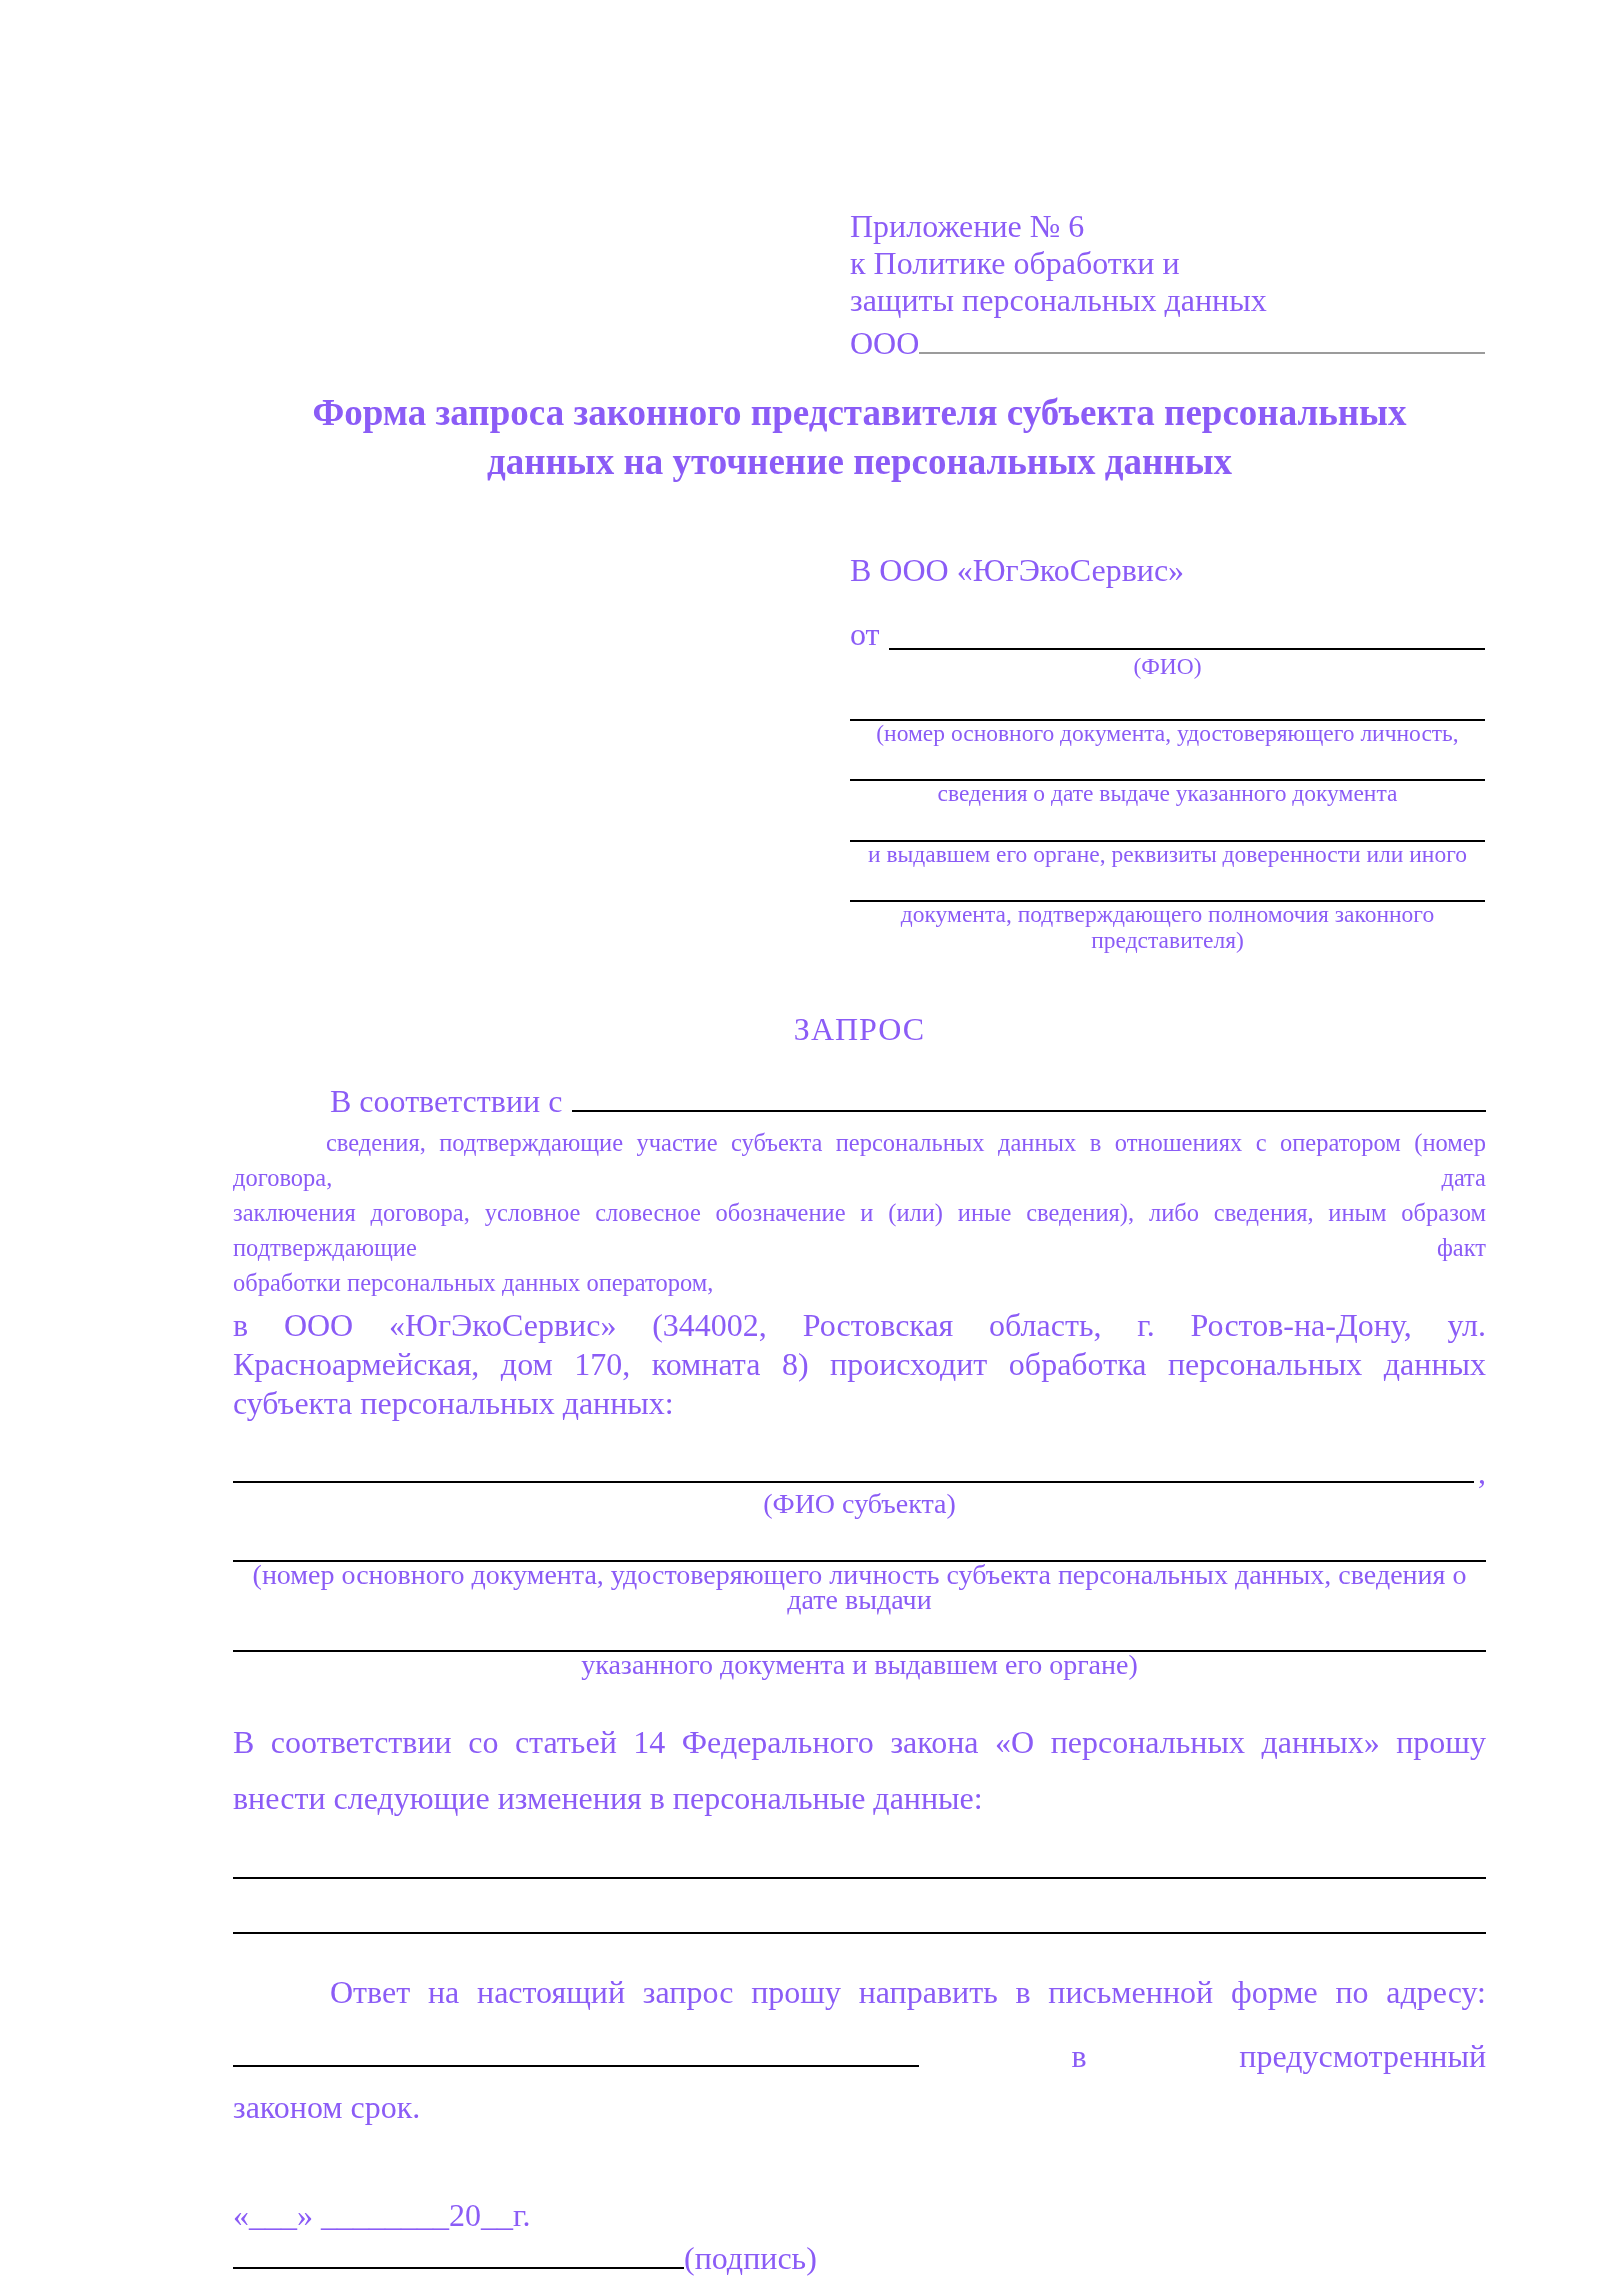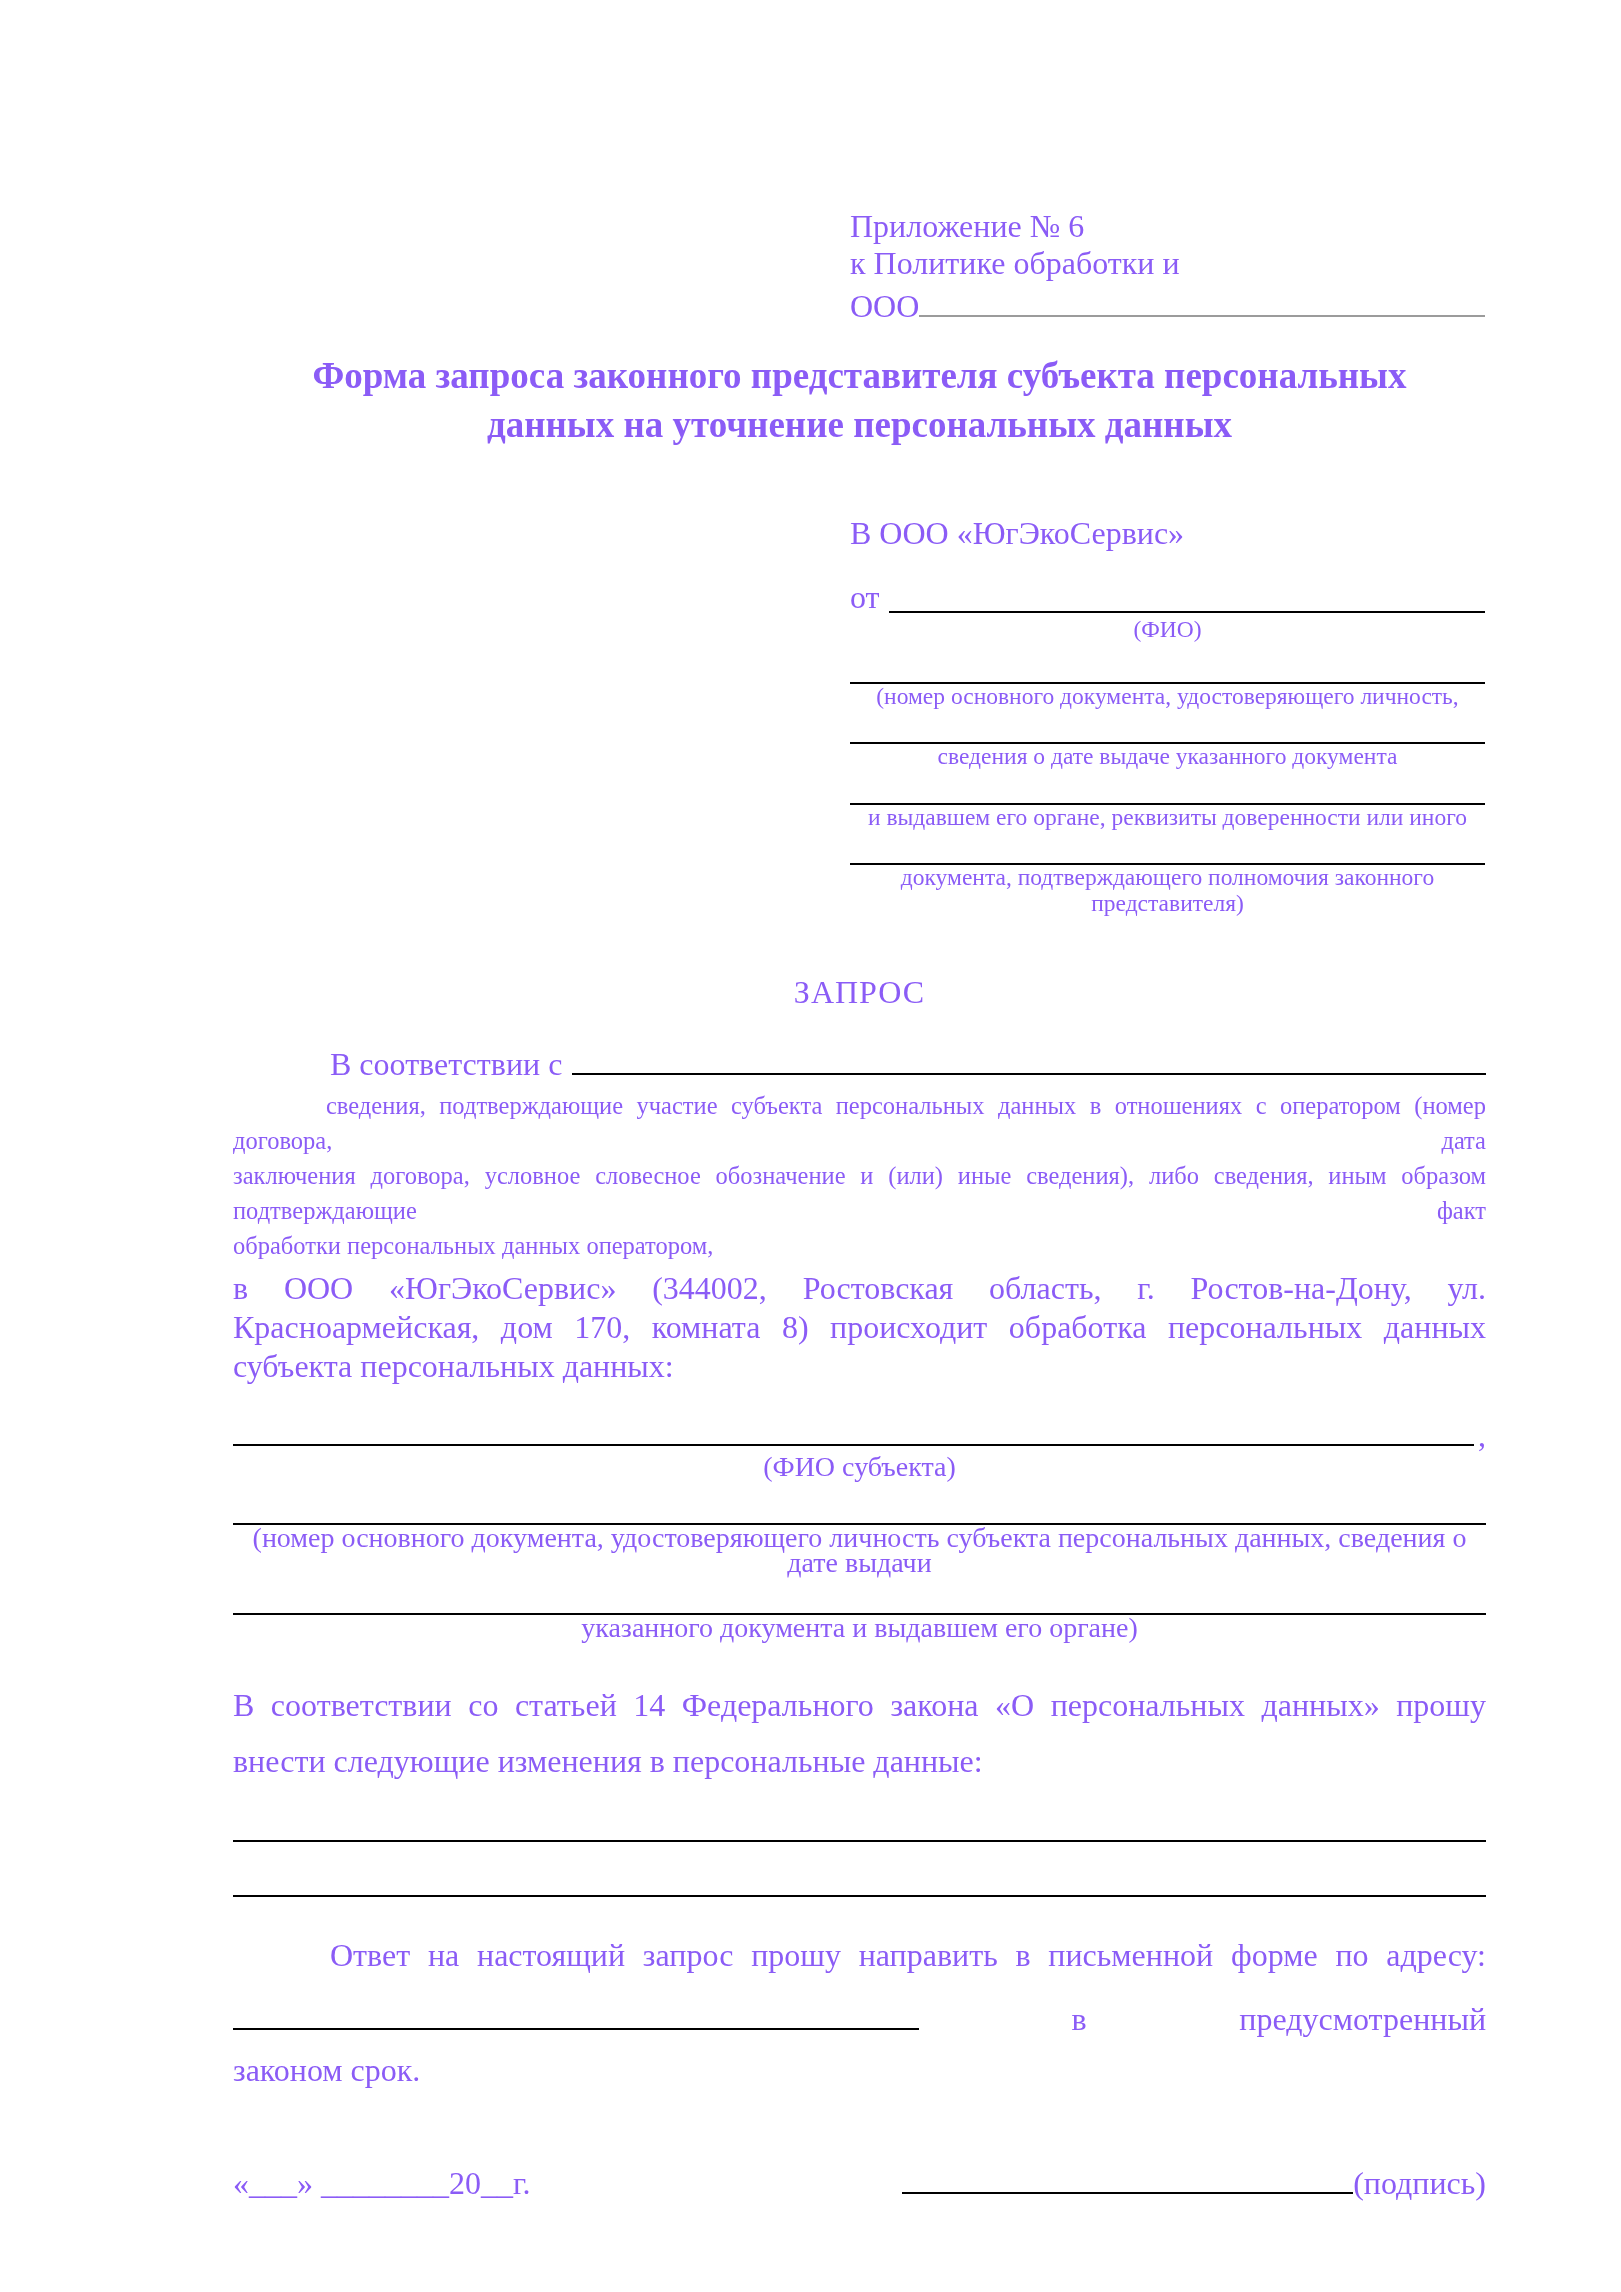--- a/index.html
+++ b/index.html
@@ -49,32 +49,33 @@
   .wblank { border-bottom: 2.9px solid #000; height: 43px; }
   .wblank.b2 { height: 37px; }
   .law-par { margin-top: 37px; line-height: 56px; }
   .fill-line { border-bottom: 2.9px solid #000; height: 51px; }
   .fill-line.l2 { height: 53px; }
   .answer-l1 { margin-top: 39px; line-height: 39px; text-indent: 97px; }
   .answer-row { display: flex; align-items: baseline; justify-content: space-between; margin-top: 19.6px; line-height: 39px; }
   .answer-row .uline2 { flex: 0 0 auto; width: 686px; border-bottom: 2.9px solid #000; height: 33px; }
   .answer-tail { margin-top: 11.8px; line-height: 39px; }
   
-  .footer-row { display: flex; justify-content: space-between; align-items: baseline; margin-top: 69px; }
+  .footer-row { display: flex; justify-content: space-between; align-items: baseline; margin-top: 69px; flex-direction: column; }
   .sign-block { display: flex; align-items: baseline; }
   .sign-line { width: 451px; border-bottom: 2.9px solid #000; height: 33px; }
 </style>
 </head>
 <body>
 
 <div class="page">
 
   <div class="appendix">
     <div class="row">Приложение № 6</div>
     <div class="row">к Политике обработки и</div>
+    <div class="row">защиты персональных данных</div>
     <div class="ooo-row">
       <span>ООО</span>
       <span class="ooo-blank"></span>
     </div>
   </div>
 
   <div class="title">
     <div>Форма запроса законного представителя субъекта персональных</div>
     <div>данных на уточнение персональных данных</div>
   </div>

